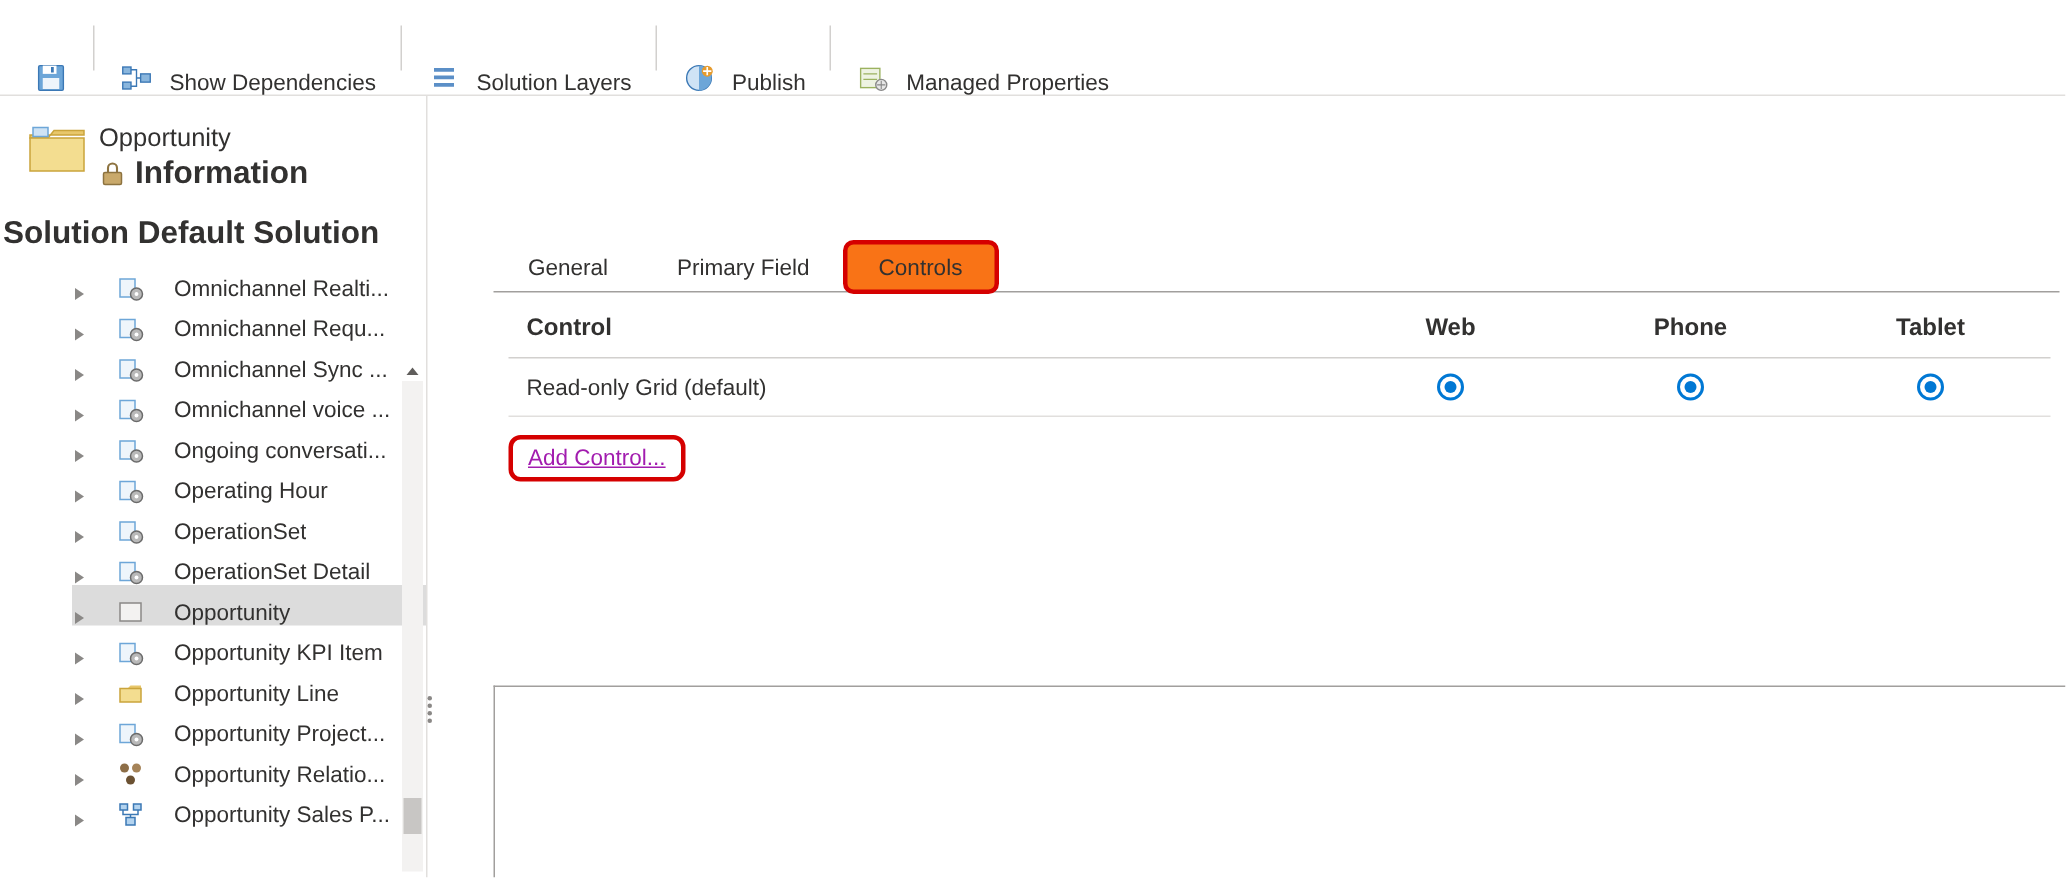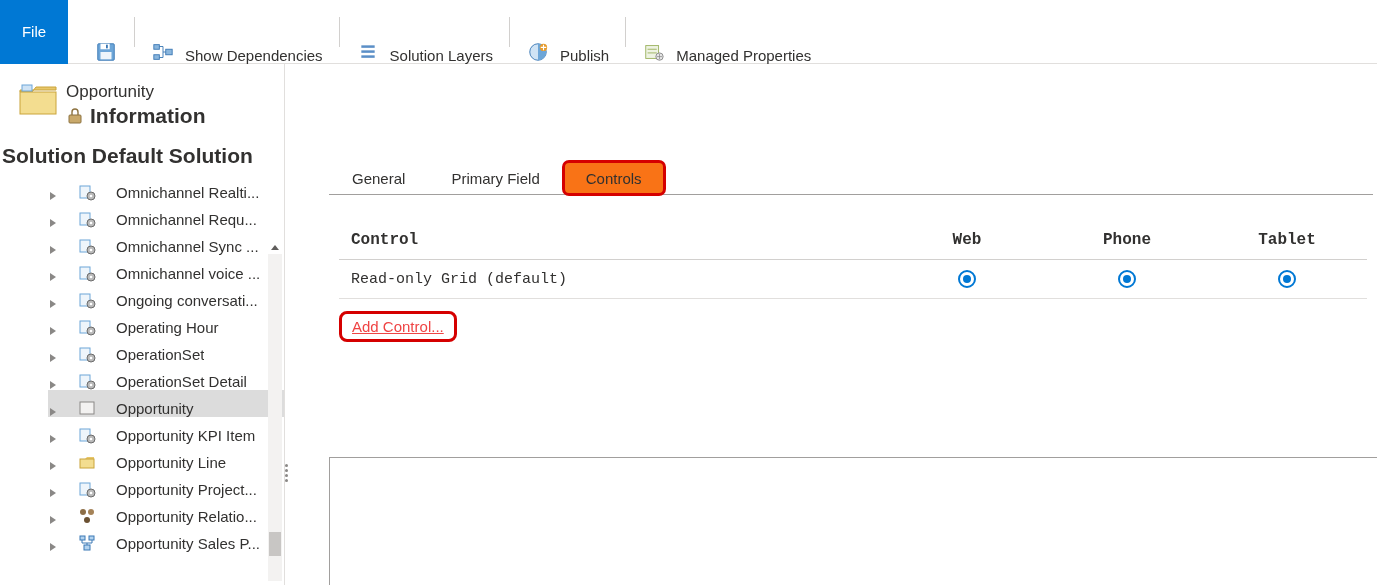--- a/index.html
+++ b/index.html
@@ -128,22 +128,21 @@
     border-color:#a19f9d;
     background:#f97316;
   }
   .tab.highlight {
     outline:3px solid var(--highlight);
     outline-offset:-2px;
     border-radius:6px;
   }
 
   .grid {
-    margin:36px 10px 0 10px;
-    font-family:Liberation Mono, monospace;
+    margin:15px 10px 0 10px;
   }
   .grid-head, .grid-row {
     display:grid;
     grid-template-columns: 1fr 160px 160px 160px;
     align-items:center;
   }
   .grid-head {
     font-size:16px; font-weight:600;
     padding:0 0 10px 12px;
     border-bottom:1px solid var(--border);
@@ -162,41 +161,38 @@
   .r-inner { width:8px;height:8px;border-radius:50%;background:var(--accent); }
 
   .add-link-wrap {
     margin:12px 0 0 10px;
     display:inline-block;
     border:3px solid var(--highlight);
     border-radius:8px;
     padding:4px 10px;
   }
   .add-link {
-    color:#ef4444;
+    color:#a21caf;
     text-decoration:underline;
     font-size:15px;
     cursor:pointer;
   }
 
   .detail-panel {
     position:absolute;
     left:44px; right:0; bottom:0;
     height:128px;
     border-top:1px solid #a19f9d;
     border-left:1px solid #a19f9d;
   }
 </style>
 </head>
 <body>
 
 <div class="toolbar">
-  <div class="file-btn">
-    <span>File</span>
-  </div>
 
   <div class="tb-group" style="padding-left:22px;">
     <span class="tb-icon">
       <svg viewBox="0 0 24 24" width="22" height="22">
           <rect x="3" y="3" width="18" height="18" rx="1" fill="#6da6d8" stroke="#3b78b5"></rect>
           <rect x="6" y="3" width="10" height="6" fill="#fff"></rect>
           <rect x="12" y="4" width="2" height="4" fill="#3b78b5"></rect>
           <rect x="6" y="12" width="12" height="8" fill="#eef5fb"></rect>
         </svg>
     </span>

